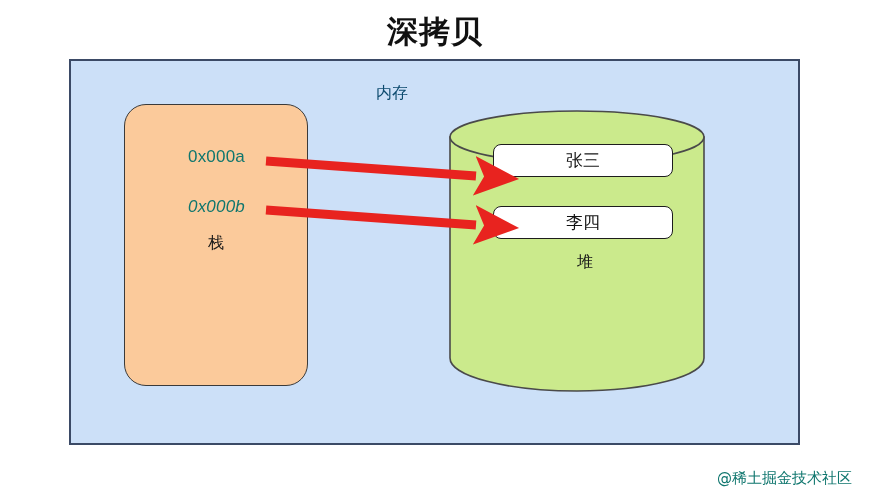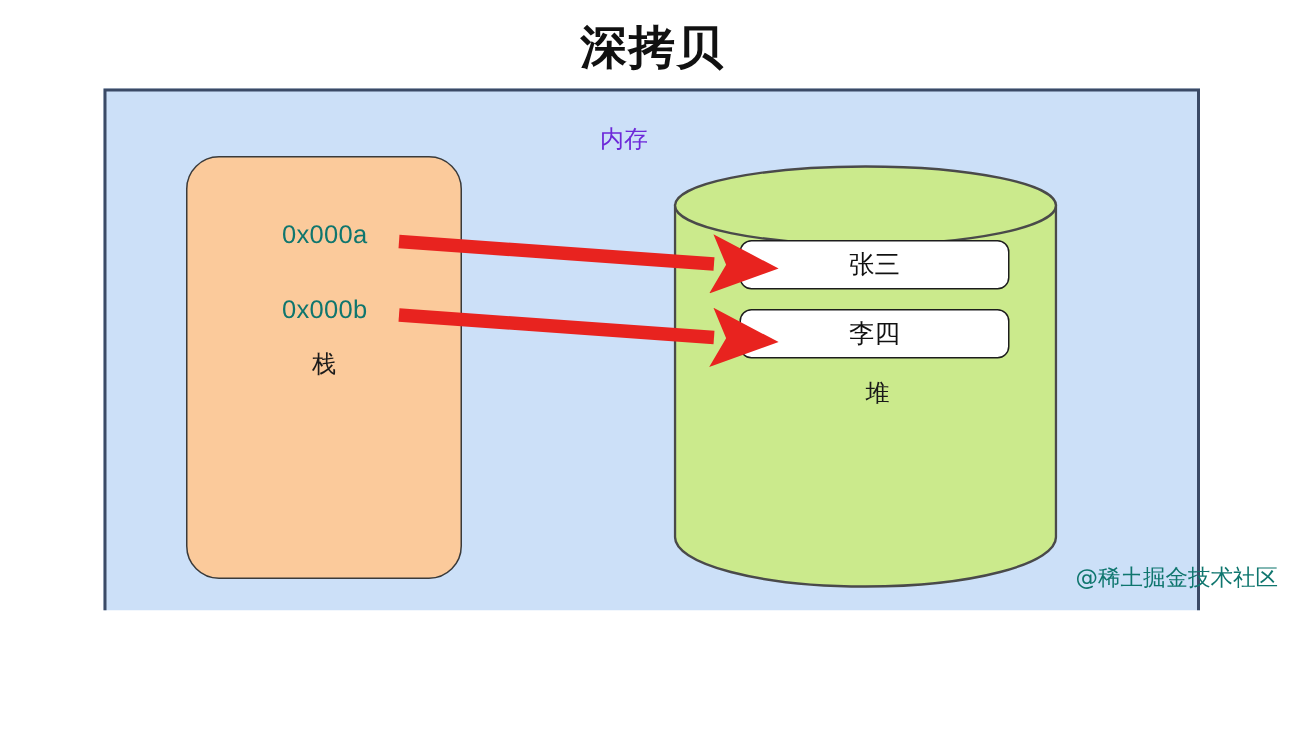--- a/index.html
+++ b/index.html
@@ -3,21 +3,21 @@
 <meta charset="utf-8">
 <style>
   html, body {
     margin: 0;
     padding: 0;
     background: #ffffff;
   }
   #canvas {
     position: relative;
     width: 870px;
-    height: 407px;
+    height: 500px;
     background: #ffffff;
     overflow: hidden;
     font-family: "Liberation Sans", "DejaVu Sans", sans-serif;
   }
 
   
   #title {
     position: absolute;
     left: 0;
     top: 12px;
@@ -40,23 +40,23 @@
     height: 386px;
     box-sizing: border-box;
     background: #cce0f8;
     border: 2px solid #3b4a66;
   }
   #memory-label {
     position: absolute;
     left: 352px;
     top: 83px;
     width: 80px;
-    text-align: right;
+    text-align: center;
     font-size: 16px;
-    color: #6d28d9;
+    color: #0c4a6e;
     white-space: nowrap;
   }
 
   
   #stack-box {
     position: absolute;
     left: 124px;
     top: 104px;
     width: 184px;
     height: 282px;
@@ -66,21 +66,21 @@
     border-radius: 22px;
   }
   .addr {
     position: absolute;
     font-size: 17px;
     color: #0f766e;
     white-space: nowrap;
     letter-spacing: 0.2px;
   }
   #addr-a { left: 188px; top: 147px; }
-  #addr-b { left: 188px; top: 197px; }
+  #addr-b { left: 188px; top: 197px; font-style: italic; }
   #stack-label {
     position: absolute;
     left: 176px;
     top: 233px;
     width: 80px;
     text-align: center;
     font-size: 16px;
     color: #1a1a1a;
     white-space: nowrap;
   }
@@ -104,21 +104,21 @@
     background: #ffffff;
     border: 1.8px solid #1d1d1d;
     border-radius: 8px;
     display: flex;
     align-items: center;
     justify-content: center;
     font-size: 17px;
     color: #111111;
     white-space: nowrap;
   }
-  #value-box-0 { top: 160px; text-align: right; }
+  #value-box-0 { top: 144px; text-align: right; }
   #value-box-1 { top: 206px; }
 
   #heap-label {
     position: absolute;
     left: 545px;
     top: 252px;
     width: 80px;
     text-align: center;
     font-size: 16px;
     color: #1a1a1a;

